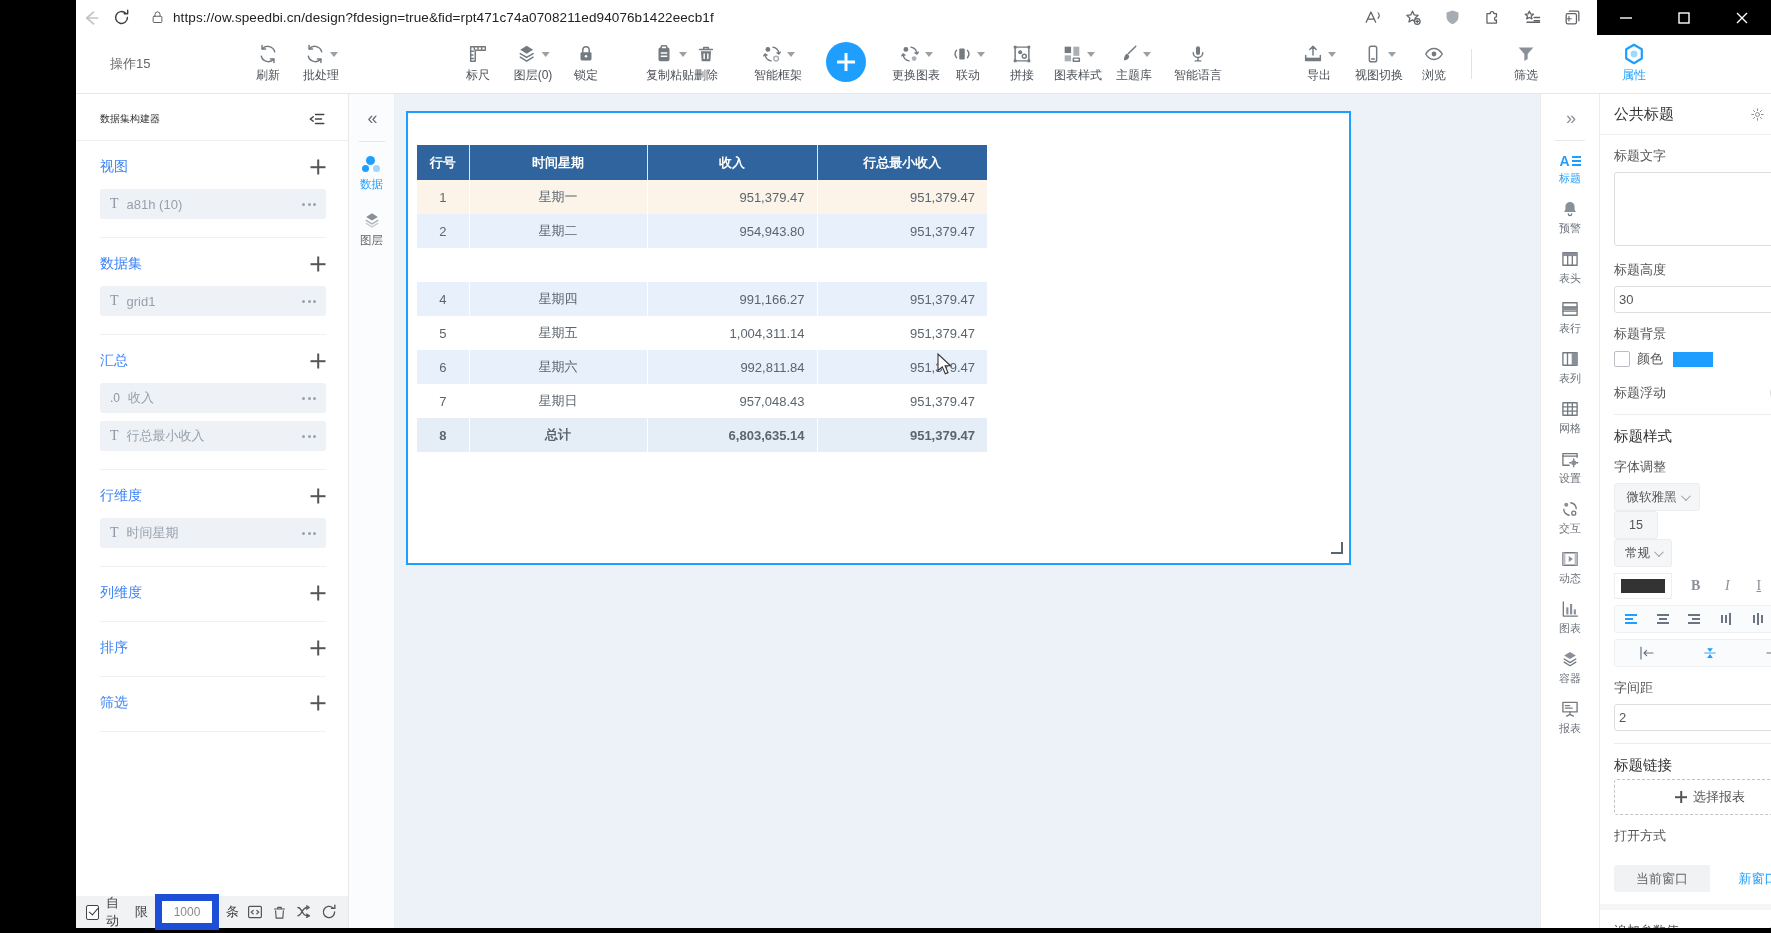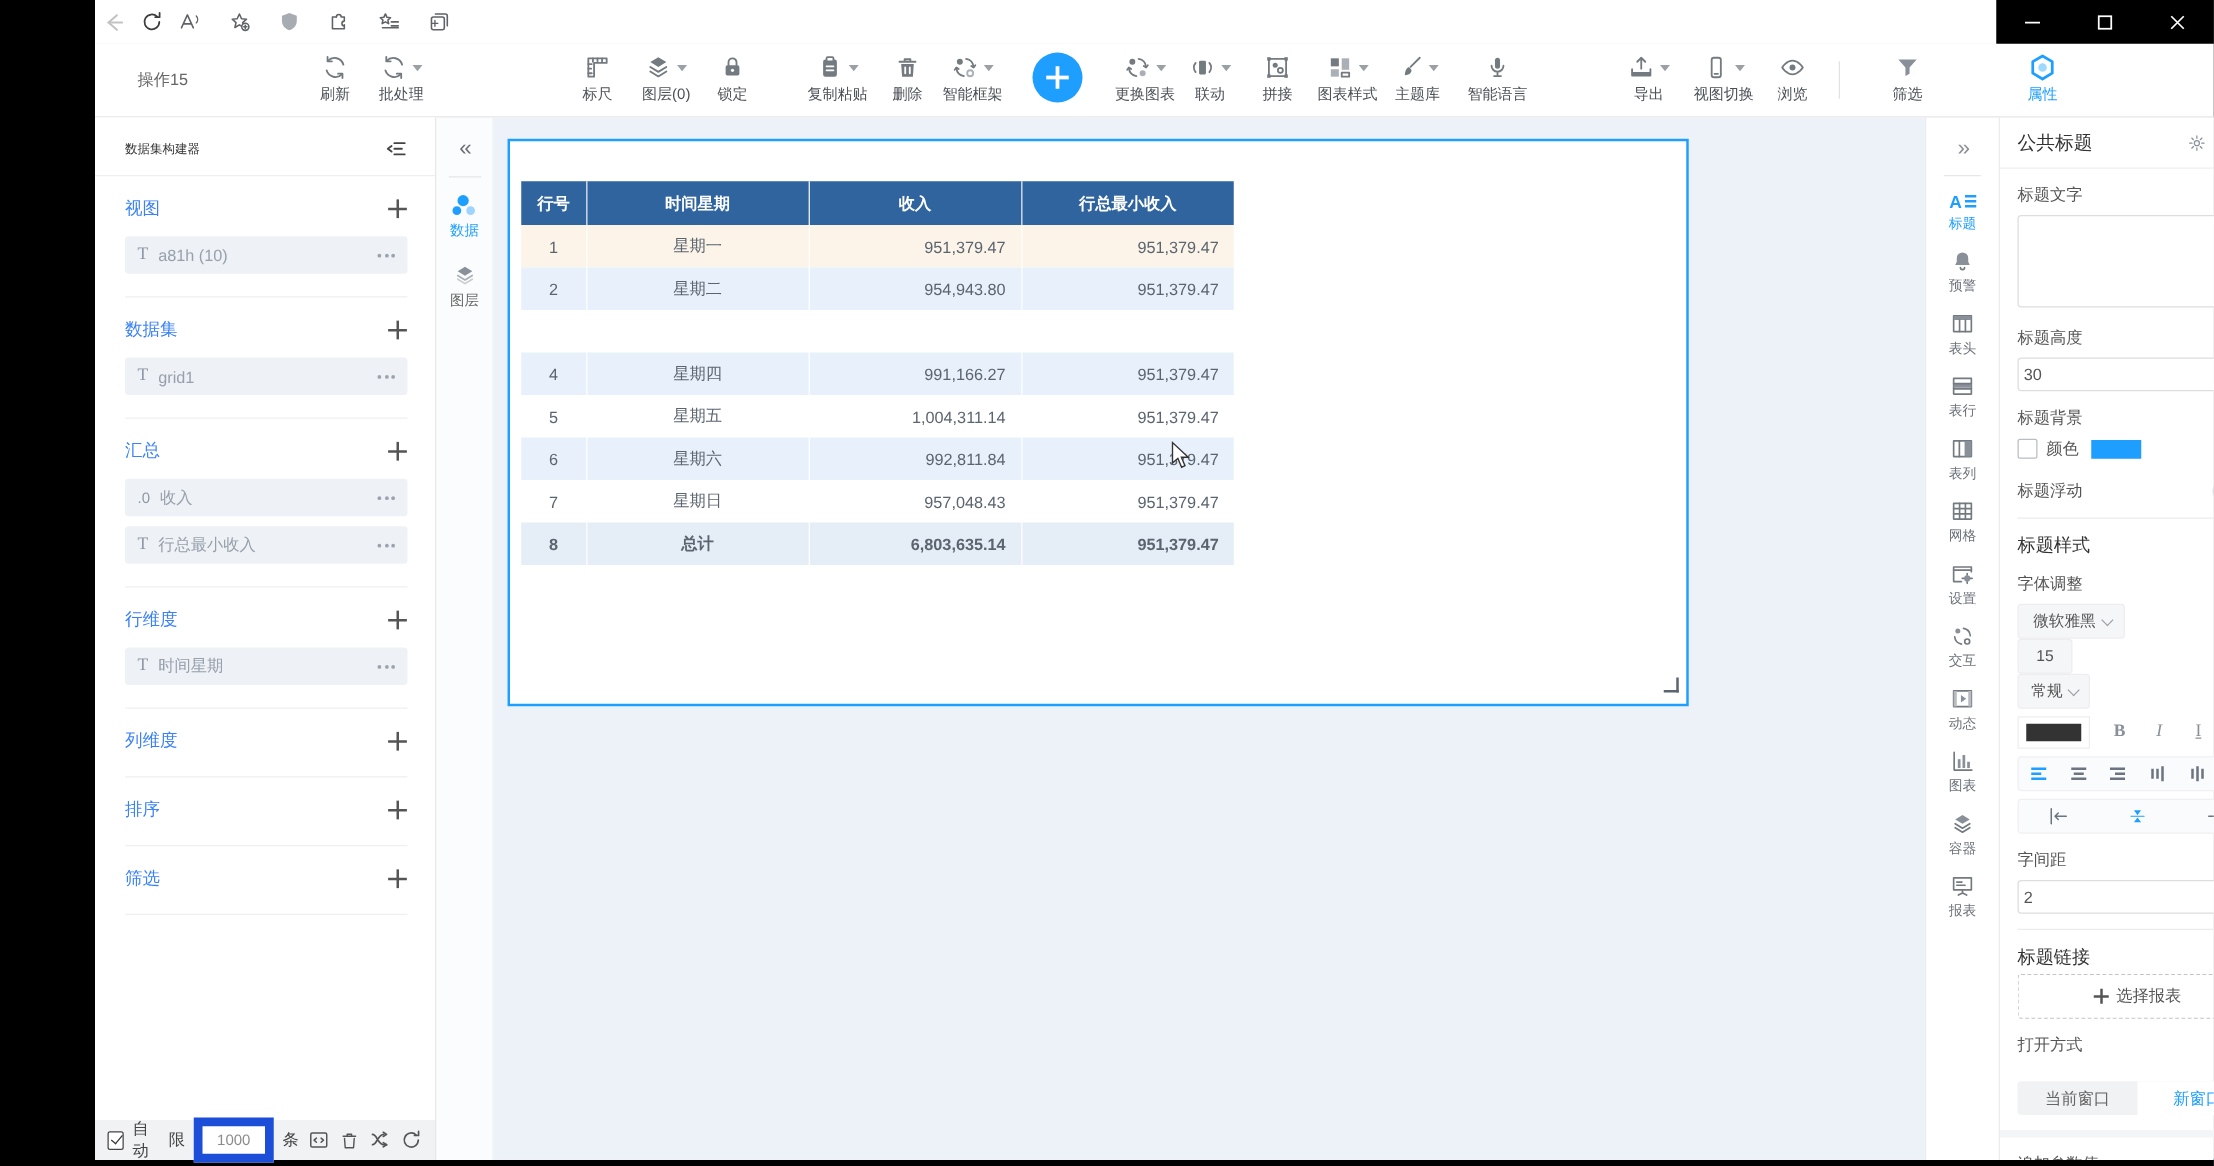--- a/index.html
+++ b/index.html
@@ -171,20 +171,27 @@
           <path d="M15 5 7 12l8 7"></path>
           <path d="M7 12h13" style="stroke:#c3c3c3"></path>
         </svg>
     </div>
     <div class="nav-ic">
       <svg class="ic" width="19" height="19" viewBox="0 0 24 24" style="stroke:#3d3d3d;stroke-width:1.8">
           <path d="M19.5 12a7.5 7.5 0 1 1-2.2-5.3"></path>
           <path d="M19.8 2.8v4.4h-4.4"></path>
         </svg>
     </div>
+    <div id="url-box">
+      <svg class="ic" width="15" height="15" viewBox="0 0 24 24" style="stroke:#5f6368">
+          <rect x="5" y="10" width="14" height="10" rx="1.5"></rect>
+          <path d="M8 10V7a4 4 0 0 1 8 0v3"></path>
+        </svg>
+      <span id="url-text">https://ow.speedbi.cn/design?fdesign=true&amp;fid=rpt471c74a0708211ed94076b1422eecb1f</span>
+    </div>
     <div class="bar-icons">
       <div class="nav-ic">
         <svg class="ic" width="19" height="19" viewBox="0 0 24 24" style="stroke:#5f6368">
             <path d="M4 18 10 5l6 13M6.2 14h7.6"></path>
             <path d="M19 6c1.8 2 1.8 5 0 7" style="stroke-width:1.4"></path>
           </svg>
       </div>
       <div class="nav-ic">
         <svg class="ic" width="19" height="19" viewBox="0 0 24 24" style="stroke:#5f6368">
             <path d="m12 4 2.2 4.8 5 .5-3.8 3.4 1.1 5L12 15l-4.5 2.7 1.1-5L4.8 9.3l5-.5z"></path>
@@ -299,21 +306,21 @@
         <div class="tic">
             <svg class="ic" width="22" height="22" viewBox="0 0 24 24">
               <rect class="f" x="6" y="5" width="12" height="15" rx="2"></rect>
               <rect x="9" y="3" width="6" height="3.6" rx="1" fill="#fff" stroke="#737a80"></rect>
               <path d="M9 11h6M9 14.5h6" stroke="#fff"></path>
             </svg>
             <span class="caret"></span>
           </div>
         <div class="tlb">复制粘贴</div>
       </div>
-      <div class="titem" style="left:650px">
+      <div class="titem" style="left:630px">
         <div class="tic">
             <svg class="ic" width="22" height="22" viewBox="0 0 24 24">
               <path d="M5 7h14M9.5 7V4.8h5V7"></path>
               <path class="f" d="M6.5 9h11l-.8 11h-9.4z"></path>
               <path d="M10 12v5M14 12v5" stroke="#fff"></path>
             </svg>
           </div>
         <div class="tlb">删除</div>
       </div>
       <div class="titem" style="left:702px">

